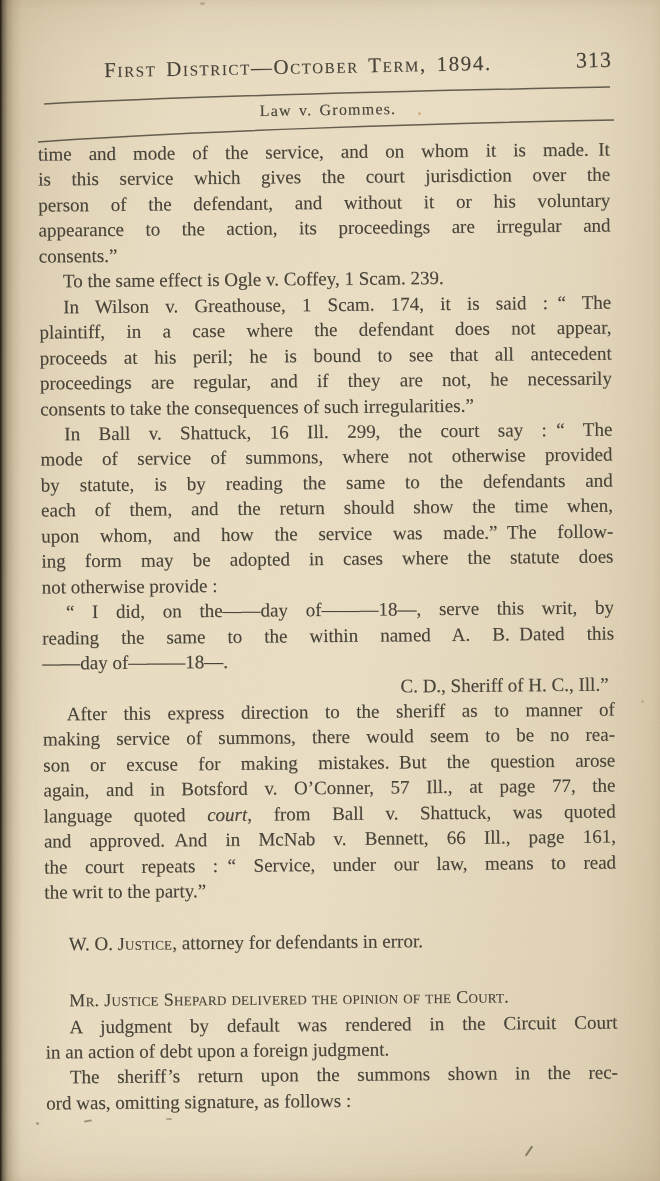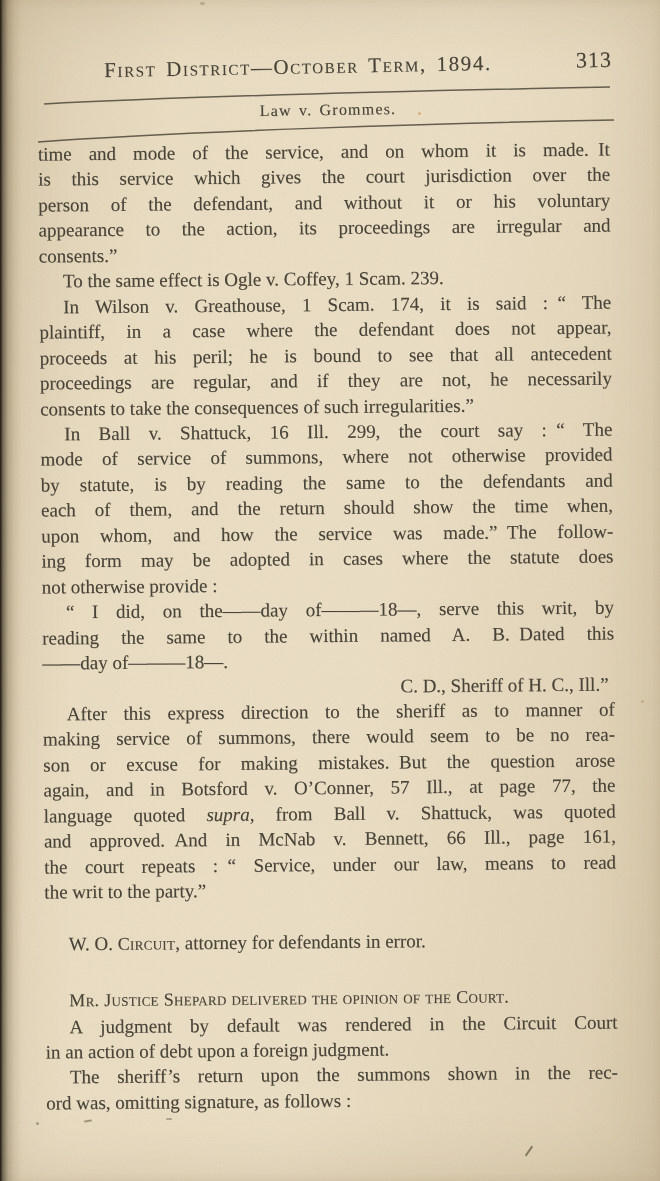--- a/index.html
+++ b/index.html
@@ -124,25 +124,25 @@
       <div class="line just"><span>ing form may be adopted in cases where the statute does</span></div>
       <div class="line"><span>not otherwise provide :</span></div>
       <div class="line indent just"><span>“ I did, on the——day of———18—, serve this writ, by</span></div>
       <div class="line just"><span>reading the same to the within named A. B. Dated this</span></div>
       <div class="line"><span>——day of———18—.</span></div>
       <div class="line signature"><span>C. D., Sheriff of H. C., Ill.”</span></div>
       <div class="line indent just"><span>After this express direction to the sheriff as to manner of</span></div>
       <div class="line just"><span>making service of summons, there would seem to be no rea-</span></div>
       <div class="line just"><span>son or excuse for making mistakes. But the question arose</span></div>
       <div class="line just"><span>again, and in Botsford v. O’Conner, 57 Ill., at page 77, the</span></div>
-      <div class="line just"><span>language quoted </span><span class="it">supra</span><span>, from Ball v. Shattuck, was quoted</span></div>
+      <div class="line just"><span>language quoted </span><span class="it">court</span><span>, from Ball v. Shattuck, was quoted</span></div>
       <div class="line just"><span>and approved. And in McNab v. Bennett, 66 Ill., page 161,</span></div>
       <div class="line just"><span>the court repeats : “ Service, under our law, means to read</span></div>
       <div class="line"><span>the writ to the party.”</span></div>
-      <div class="line indent" style="margin-top: 26px;"><span>W. O. </span><span class="sc">Circuit</span><span>, attorney for defendants in error.</span></div>
+      <div class="line indent" style="margin-top: 26px;"><span>W. O. </span><span class="sc">Justice</span><span>, attorney for defendants in error.</span></div>
       <div class="line indent" style="margin-top: 30px;"><span class="sc">Mr. Justice Shepard delivered the opinion of the Court.</span></div>
       <div class="line indent just"><span>A judgment by default was rendered in the Circuit Court</span></div>
       <div class="line"><span>in an action of debt upon a foreign judgment.</span></div>
       <div class="line indent just"><span>The sheriff’s return upon the summons shown in the rec-</span></div>
       <div class="line"><span>ord was, omitting signature, as follows :</span></div>
     </div>
 
   <div class="speck sp1"></div>
   <div class="speck sp2"></div>
   <div class="speck sp3"></div>

